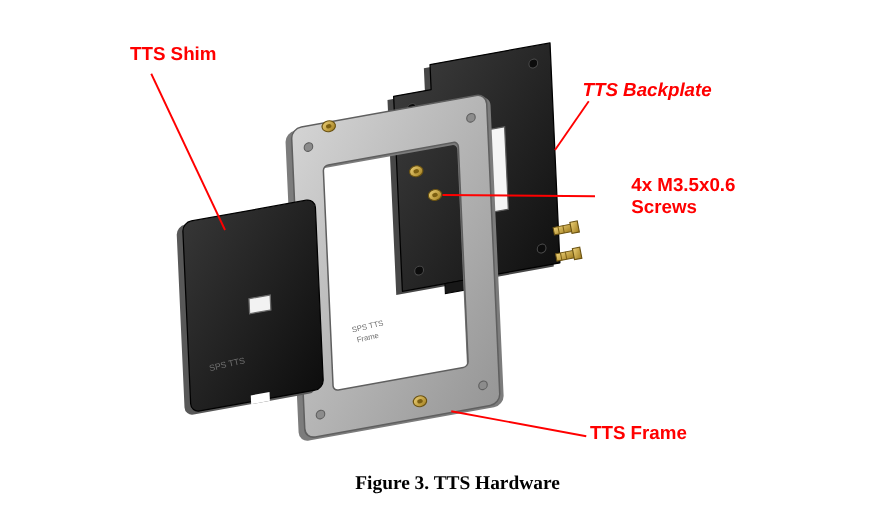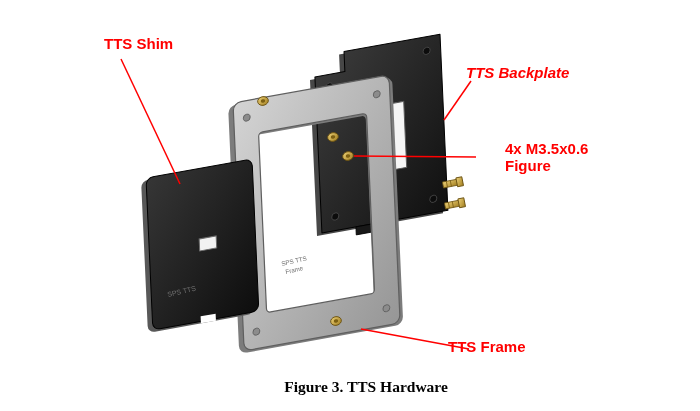--- a/index.html
+++ b/index.html
@@ -139,20 +139,20 @@
       <line x1="469" y1="349" x2="361" y2="329" stroke="#ff0000"></line>
     </g>
   </svg>
 
   <div class="callout" style="left:104px; top:35px;">TTS Shim</div>
 
   <div class="callout" style="left:466px; top:64px;font-style:italic;">TTS Backplate</div>
 
   <div class="callout" style="left:478px; top:140px;margin-left:27px;">
     <div>4x M3.5x0.6</div>
-    <div>Figure</div>
+    <div>Screws</div>
   </div>
 
-  <div class="callout" style="left:448px; top:338px;">TTS Frame</div>
+  <div class="callout" style="left:472px; top:338px;">TTS Frame</div>
 
   <div class="caption">Figure 3. TTS Hardware</div>
 
 </div>
 
 </body></html>

